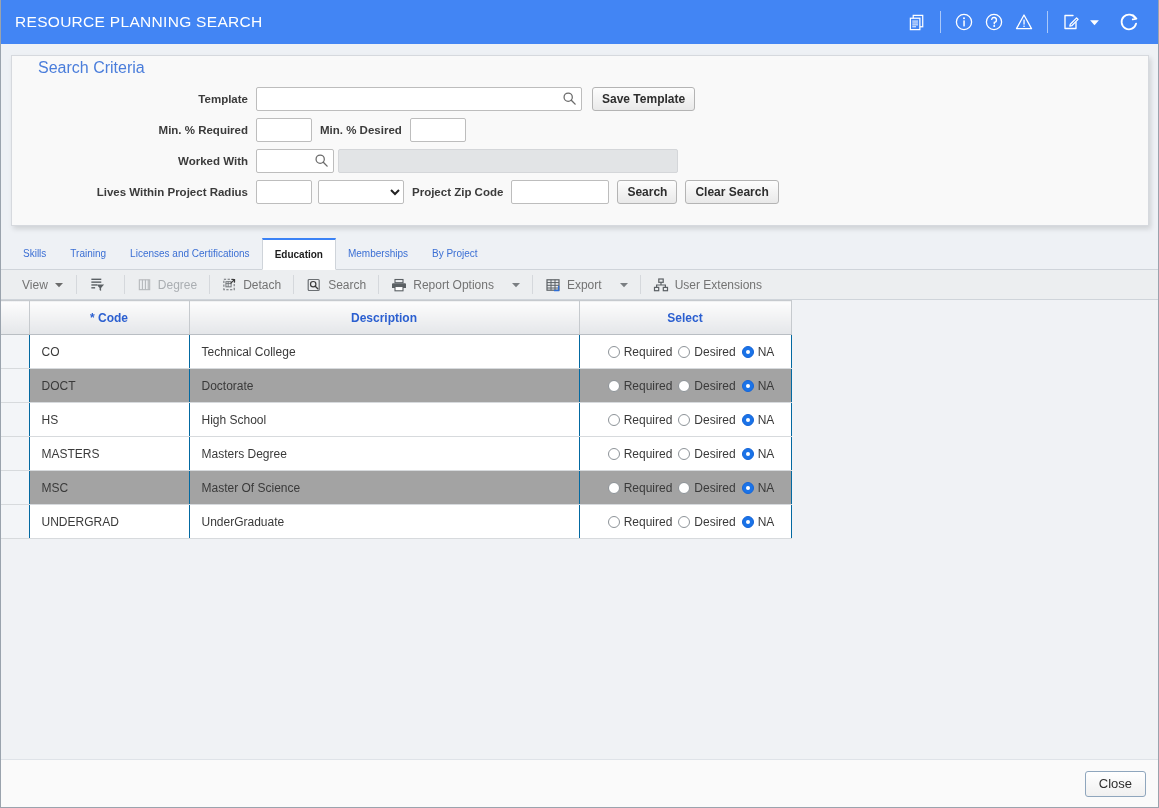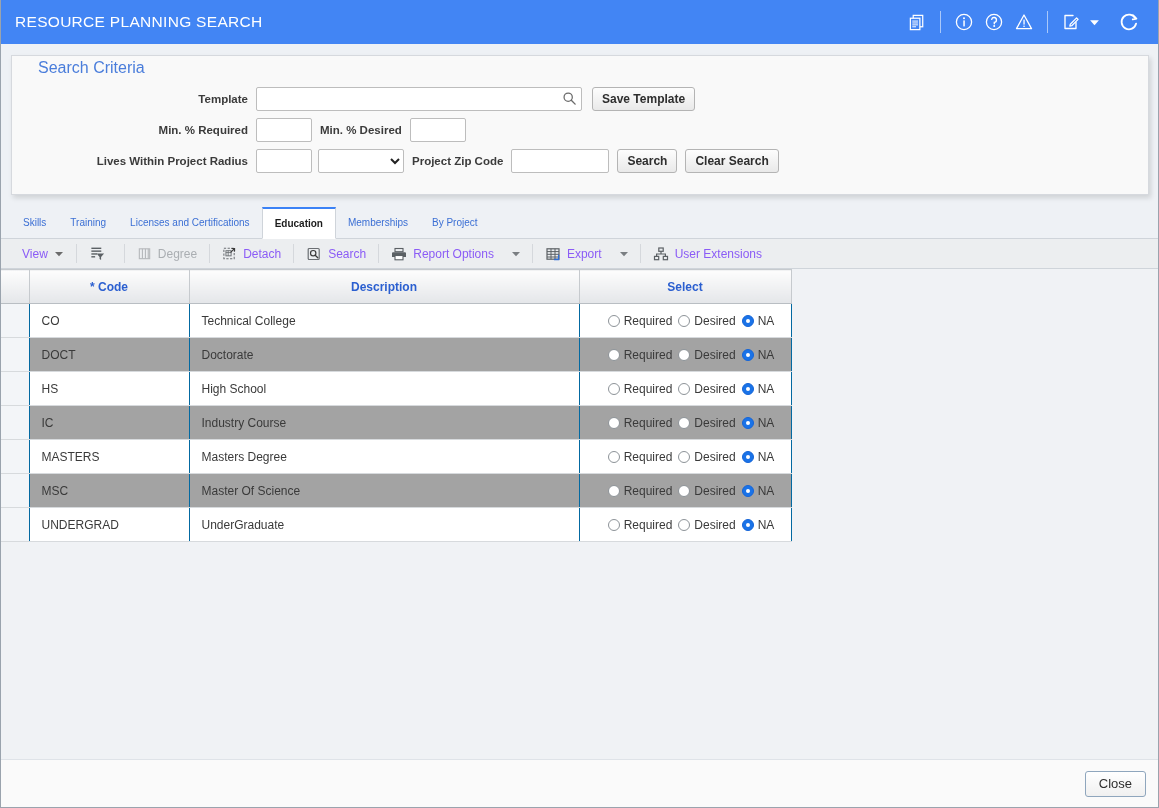--- a/index.html
+++ b/index.html
@@ -232,21 +232,21 @@
     display: flex;
     align-items: center;
     padding-left: 12px;
     box-sizing: border-box;
   }
   .tool {
     display: flex;
     align-items: center;
     gap: 6px;
     font-size: 12px;
-    color: #8b5cf6;
+    color: #737373;
     padding: 0 9px;
     height: 28px;
     cursor: pointer;
     white-space: nowrap;
   }
   .tool.disabled { color: #aaaeb2; cursor: default; }
   .tool-sep {
     width: 1px;
     height: 19px;
     background: #d5d8dc;
@@ -457,20 +457,33 @@
         <button class="btn ml10">Save Template</button>
       </div>
 
       <div class="form-row">
         <div class="lbl lbl-main">Min. % Required</div>
         <input type="text" class="inp-small" value="" style="">
         <div class="lbl lbl-inline">Min. % Desired</div>
         <input type="text" class="inp-small" value="" style="">
       </div>
 
+      <div class="form-row">
+        <div class="lbl lbl-main">Worked With</div>
+        <span class="inp-wrap">
+          <input type="text" class="inp-worked" value="" style="">
+          <span class="mag">
+            <svg width="15" height="15" viewBox="0 0 16 16">
+              <circle cx="6.6" cy="6.6" r="4.4" fill="none" stroke="#6b6b6b" stroke-width="1.35"></circle>
+              <line x1="9.9" y1="9.9" x2="14" y2="14" stroke="#6b6b6b" stroke-width="1.5" stroke-linecap="round"></line>
+            </svg>
+          </span>
+        </span>
+        <div class="readonly-field"></div>
+      </div>
 
       <div class="form-row">
         <div class="lbl lbl-main">Lives Within Project Radius</div>
         <input type="text" class="inp-radius" value="" style="">
         <select class="ml6">
           <option></option>
         </select>
         <div class="lbl lbl-inline">Project Zip Code</div>
         <input type="text" class="inp-zip" value="" style="">
         <button class="btn ml8">Search</button>
@@ -680,41 +693,20 @@
                   <span>Desired</span>
                 </label>
               <label class="radio-opt">
                   <span class="radio checked"></span>
                   <span>NA</span>
                 </label>
             </div>
           </td>
         </tr>
 
-        <tr class="alt">
-          <td class="cell-sel"></td>
-          <td>IC</td>
-          <td>Industry Course</td>
-          <td class="cell-radios">
-            <div class="radio-group">
-              <label class="radio-opt">
-                  <span class="radio"></span>
-                  <span>Required</span>
-                </label>
-              <label class="radio-opt">
-                  <span class="radio"></span>
-                  <span>Desired</span>
-                </label>
-              <label class="radio-opt">
-                  <span class="radio checked"></span>
-                  <span>NA</span>
-                </label>
-            </div>
-          </td>
-        </tr>
 
         <tr>
           <td class="cell-sel"></td>
           <td>MASTERS</td>
           <td>Masters Degree</td>
           <td class="cell-radios">
             <div class="radio-group">
               <label class="radio-opt">
                   <span class="radio"></span>
                   <span>Required</span>

